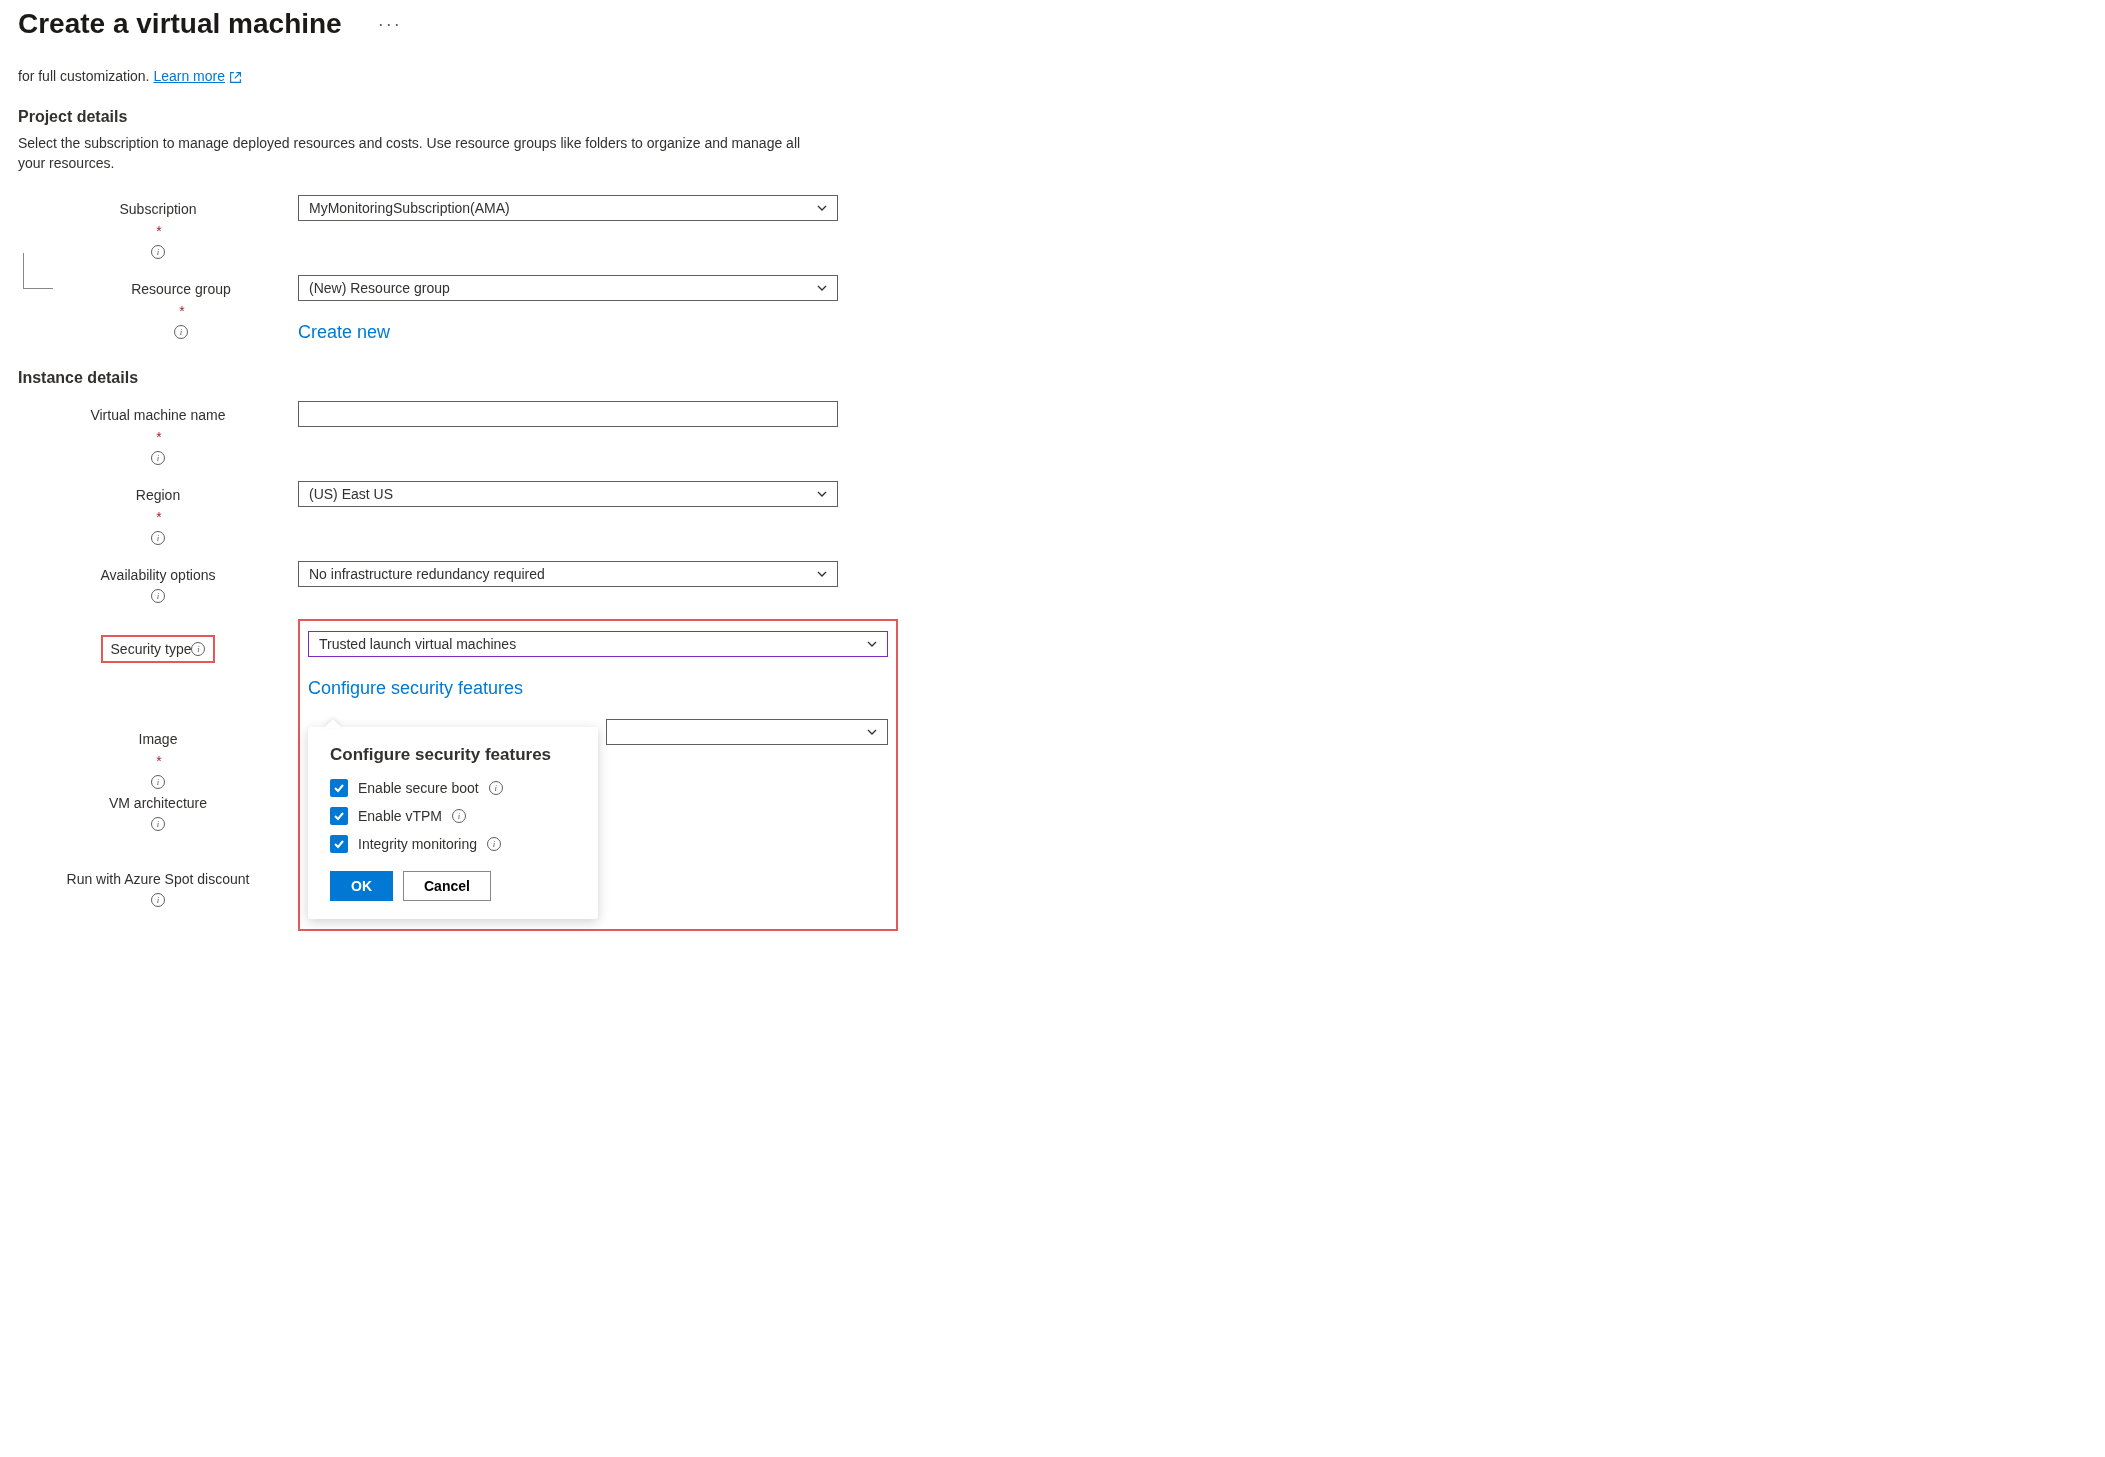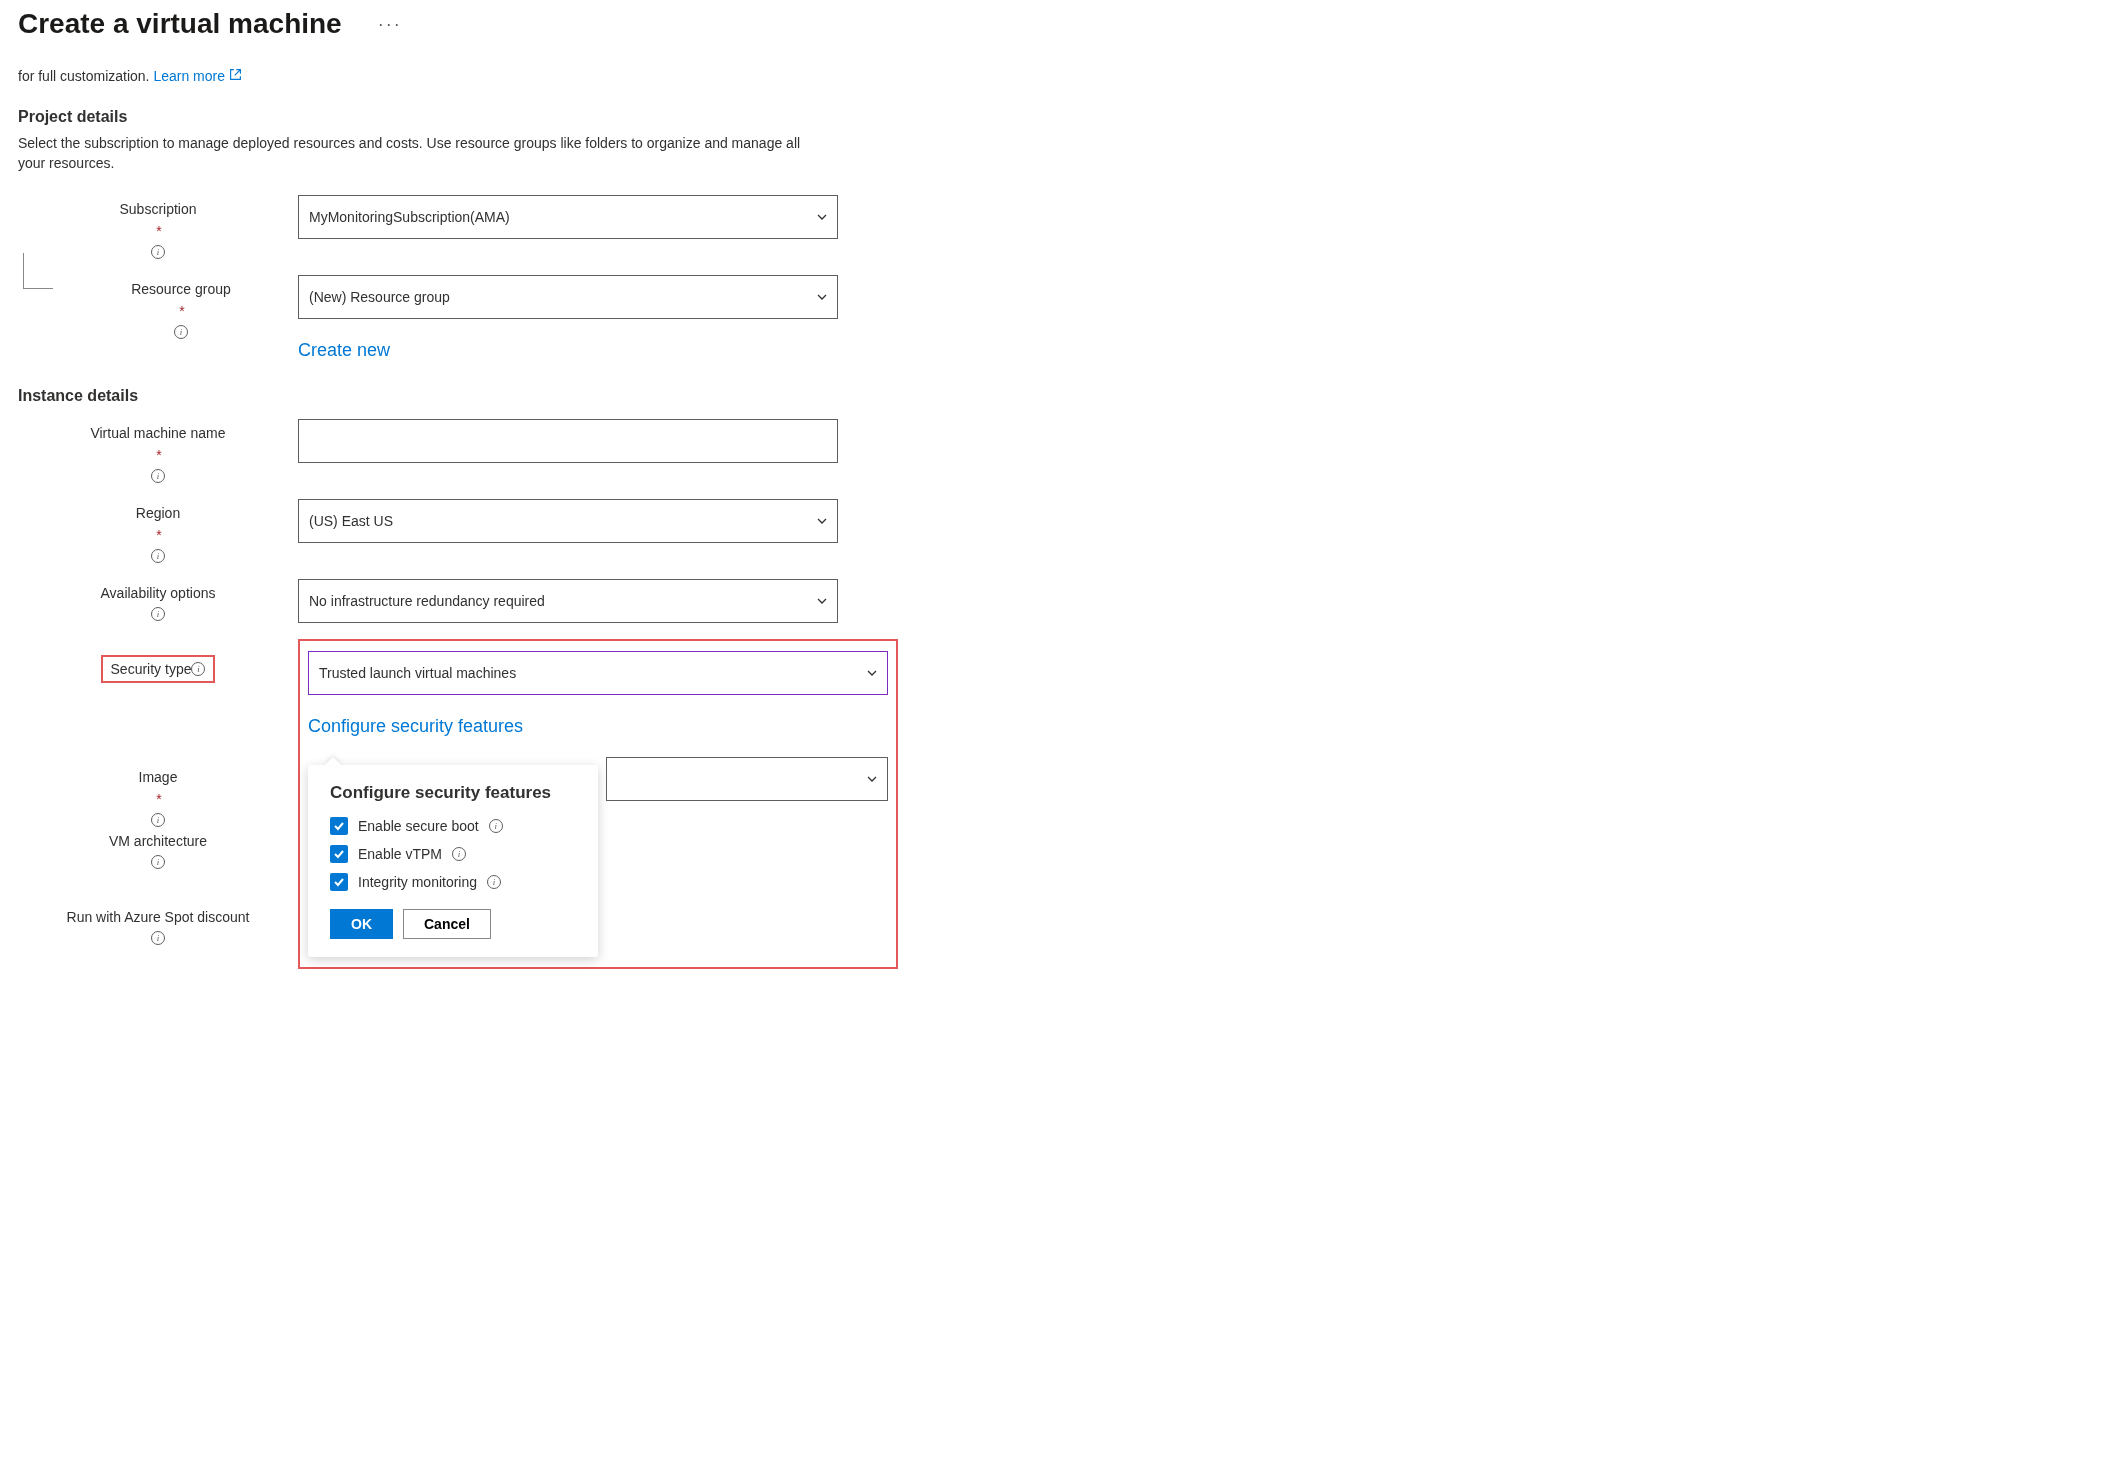--- a/index.html
+++ b/index.html
@@ -8,32 +8,32 @@
       font-size: 14px;
       color: #323130;
       background: #fff;
       padding: 8px 18px;
     }
     .page-title-row { display: flex; align-items: center; gap: 36px; margin-bottom: 28px; }
     h1 { font-size: 28px; font-weight: 600; color: #1b1a19; }
     .ellipsis-btn { font-size: 18px; color: #605e5c; cursor: pointer; letter-spacing: 2px;}
     .intro-text { font-size: 14px; color: #323130; margin-bottom: 24px; }
     .link { color: #0078d4; text-decoration: none; cursor: pointer; }
-    .link-icon { display: inline-flex; align-items: flex-start; gap: 4px;}
+    .link-icon { display: inline-flex; align-items: flex-end; gap: 4px; text-decoration: underline;}
     .section-title { font-size: 16px; font-weight: 600; margin-bottom: 8px; margin-top: 10px; }
     .section-desc { font-size: 14px; color: #323130; margin-bottom: 22px; max-width: 800px; line-height: 1.4;}
     .form-row { display: flex; align-items: flex-start; margin-bottom: 16px; }
     .form-label-col { width: 280px; flex-shrink: 0; display: flex; align-items: center; gap: 6px; padding-top: 6px; flex-direction: column;}
     .form-control-col { flex: 1; max-width: 540px; }
     .required { color: #a4262c; margin-left: 2px; }
     .info-icon { width: 14px; height: 14px; display: inline-flex; align-items: center; justify-content: center; border: 1px solid #605e5c; border-radius: 50%; font-size: 9px; color: #605e5c; cursor: pointer; font-style: italic; font-family: Georgia, serif; line-height:1;}
     .indent { padding-left: 46px; position: relative; align-items: center;}
     .indent-line { position: absolute; left: 5px; top: -22px; width: 30px; height: 36px; border-left: 1px solid #8a8886; border-bottom: 1px solid #8a8886; }
     .select-box, .text-input {
-      width: 100%; height: 44px; border: 1px solid #605e5c;
+      width: 100%; height: 26px; border: 1px solid #605e5c;
       padding: 0 32px 0 10px; font-size: 14px; background: #fff;
       position: relative; display: flex; align-items: center;
       cursor: pointer;
     }
     .text-input { cursor: text; padding-right: 10px;}
     .select-wrap { position: relative; }
     .chevron { position: absolute; right: 10px; top: 50%; transform: translateY(-50%); pointer-events: none;}
     .sub-link { font-size: 18px; color: #0078d4; margin-top: 21px; display: inline-block; cursor: pointer;}
     .highlight-box { border: 2px solid #e35858; padding: 10px 8px; margin-bottom: 16px;}
     .highlight-label-box { display: inline-block; border: 2px solid #e35858; padding: 4px 8px; }

